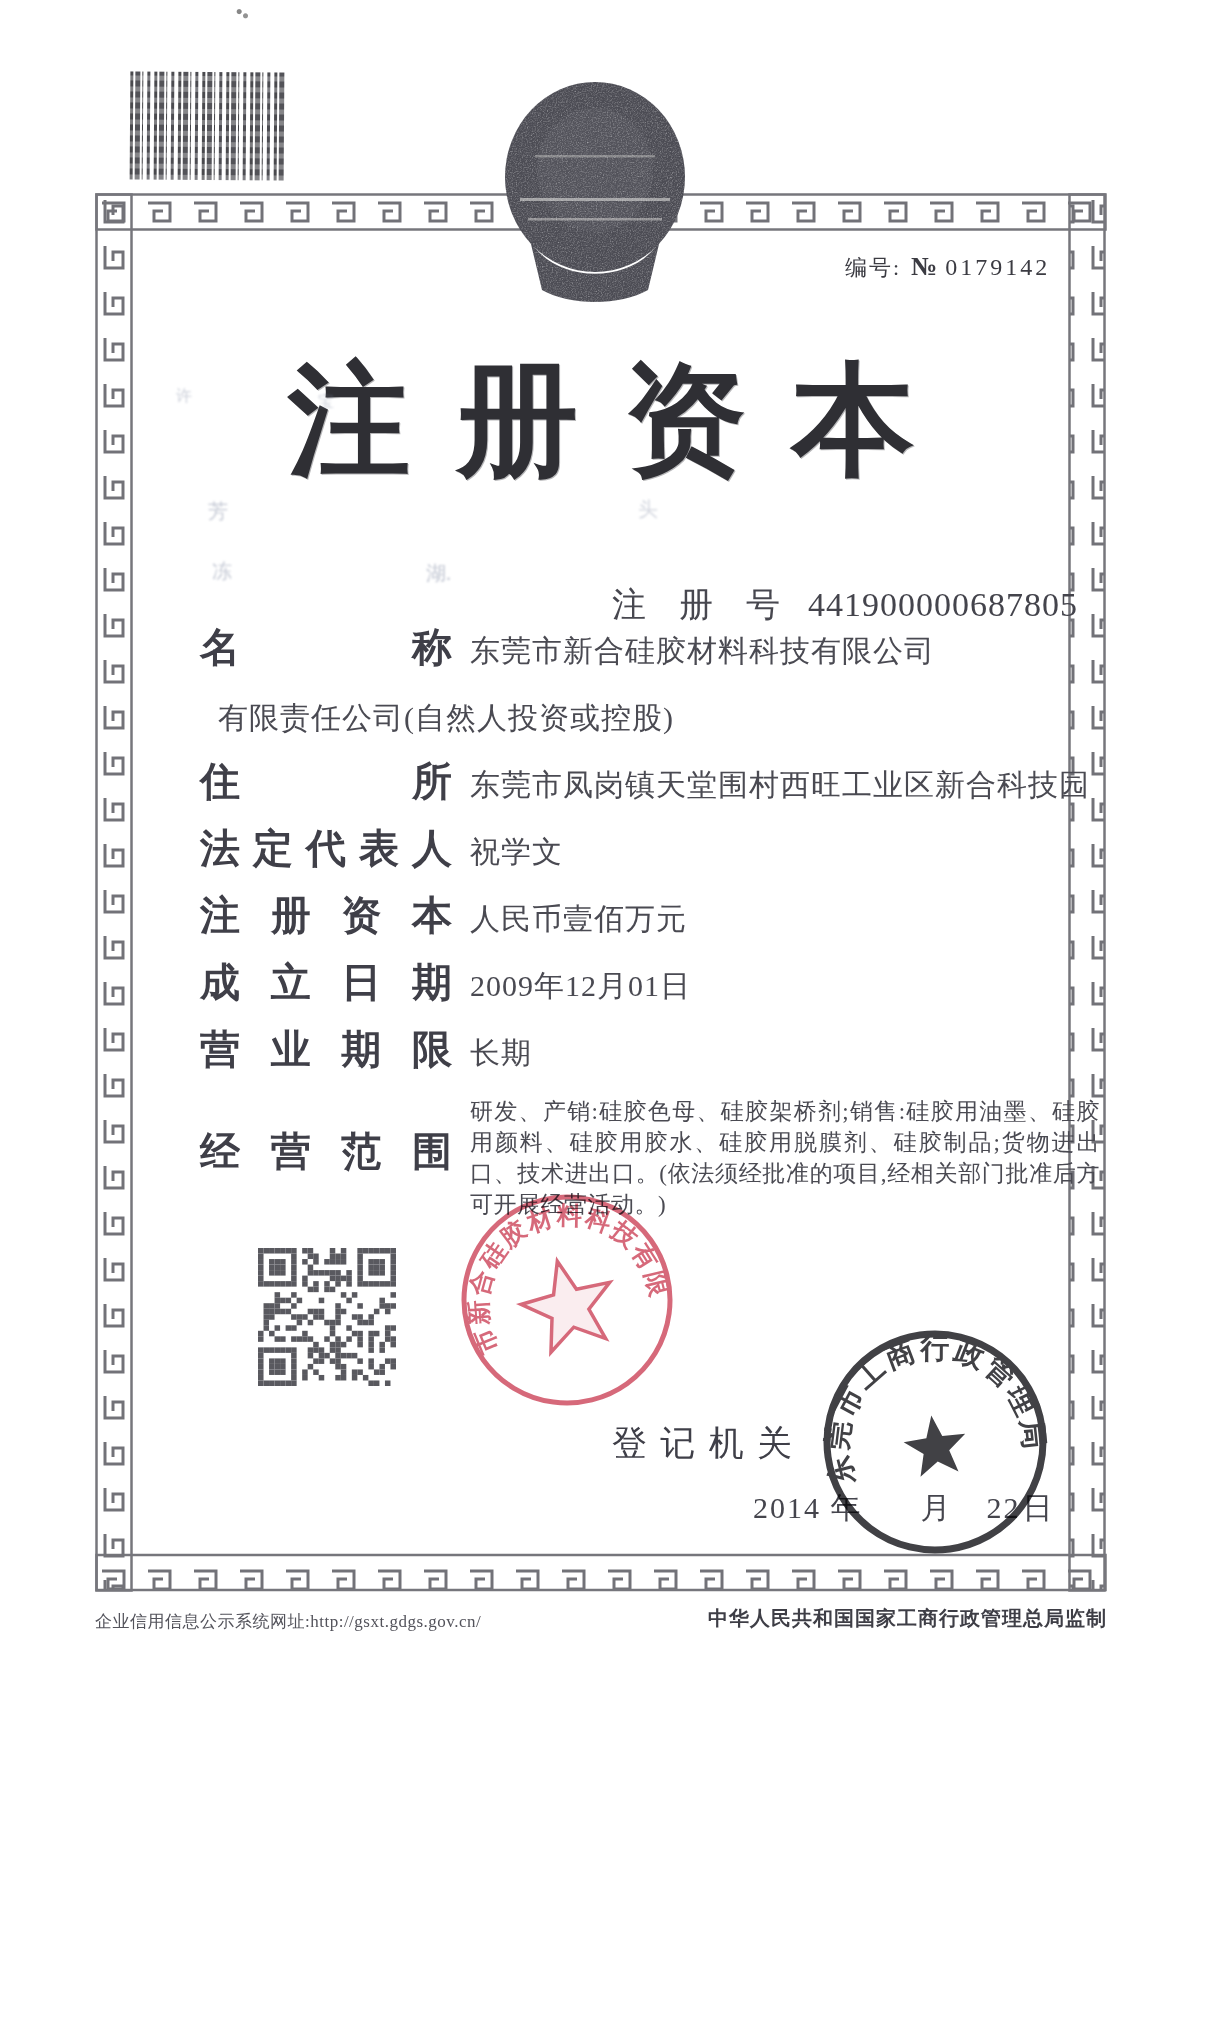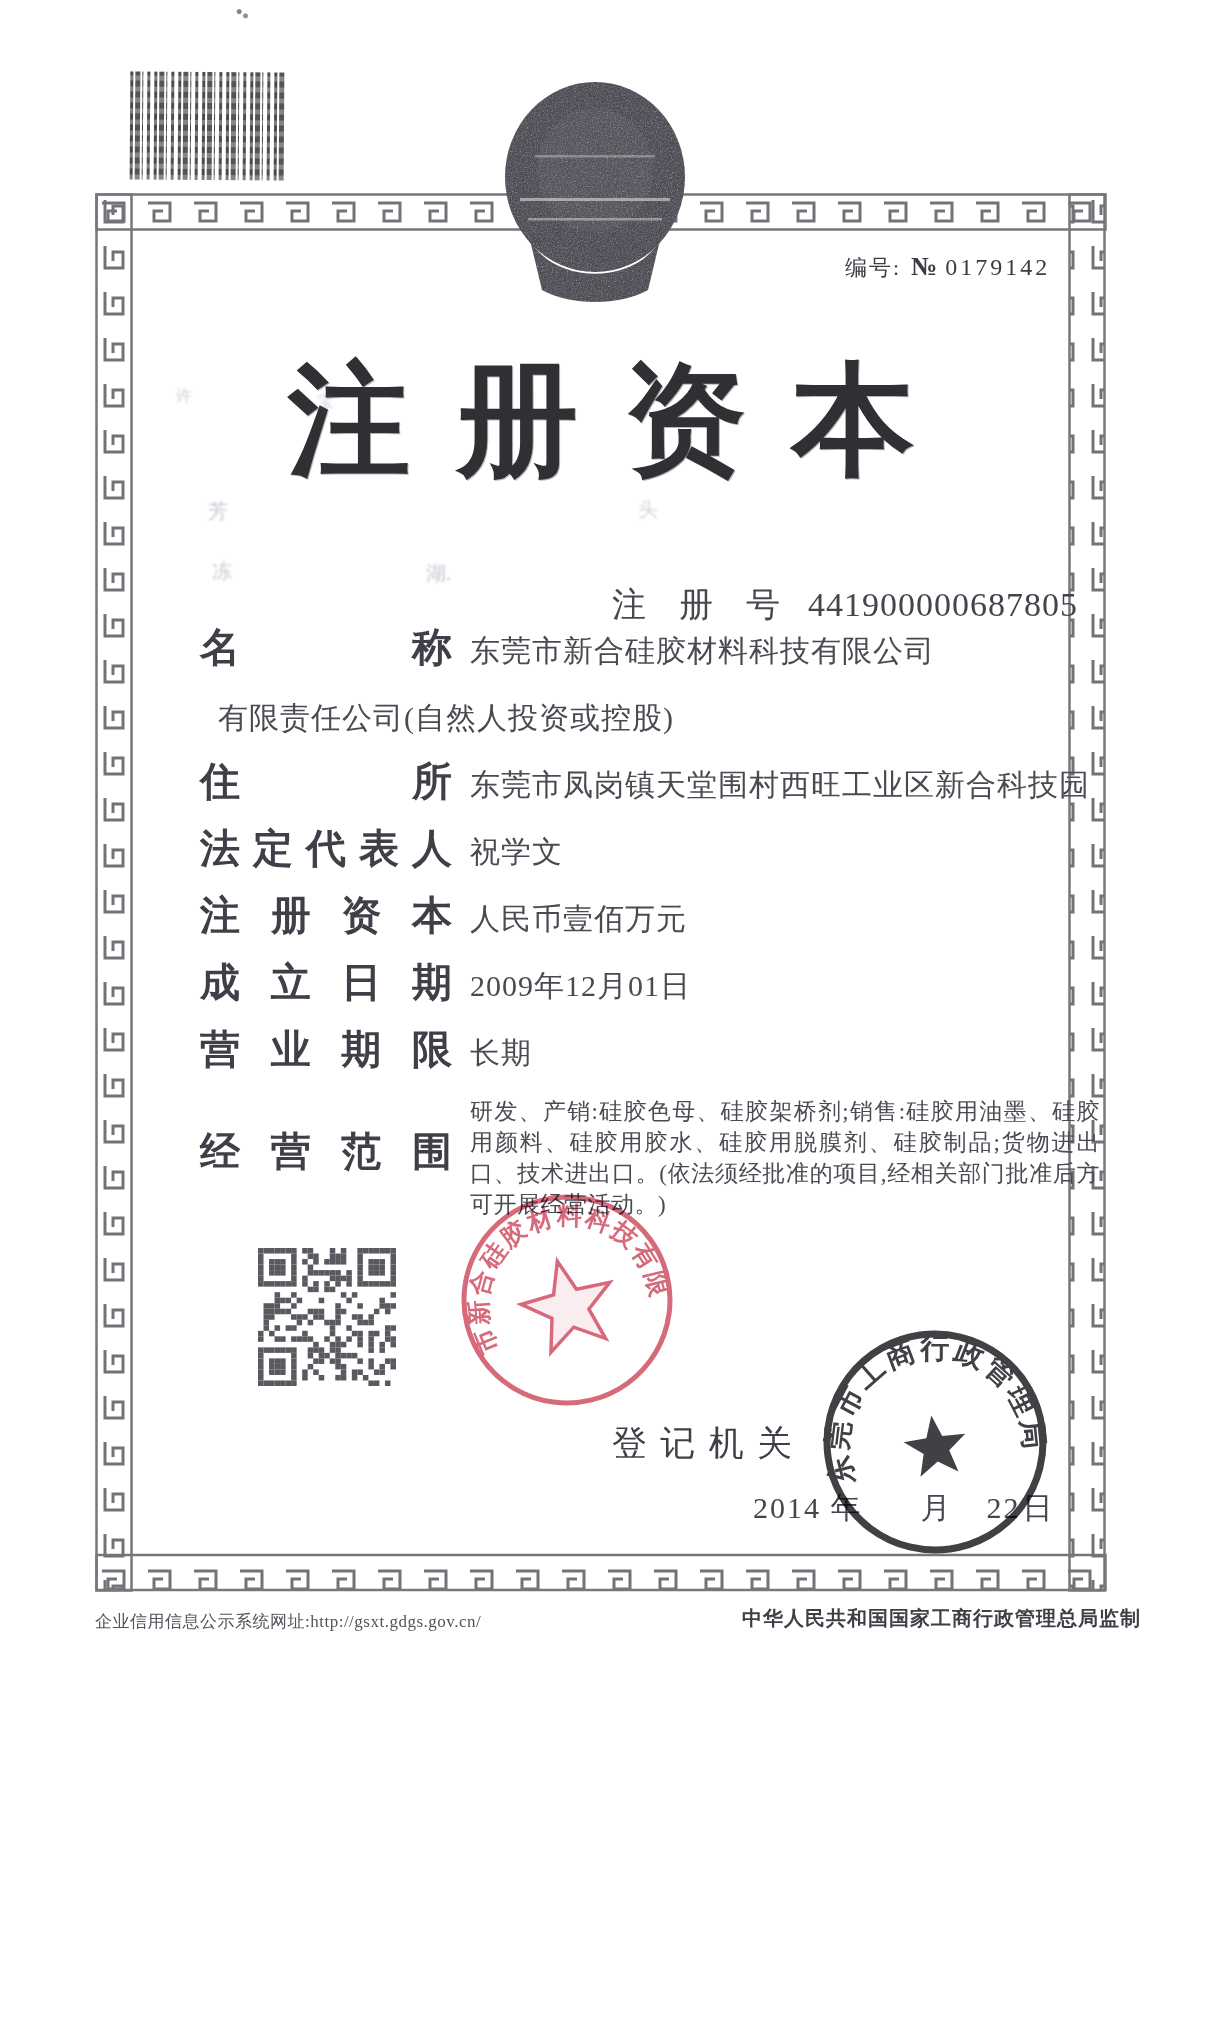--- a/index.html
+++ b/index.html
@@ -62,21 +62,21 @@
   .stamp-red{position:absolute; left:452px; top:1182px; z-index:8; mix-blend-mode:multiply; opacity:.85; transform:rotate(-14deg);}
   .stamp-black{position:absolute; left:815px; top:1322px; z-index:8; mix-blend-mode:multiply; opacity:.88; transform:rotate(-8deg);}
   
   .registrar{position:absolute; left:612px; top:1420px; z-index:2;}
   .registrar .lbl{display:inline-block; width:180px; font-size:35px; color:#3f3f48;
     text-align:justify; text-align-last:justify;}
   .issue-date{position:absolute; left:753px; top:1488px; font-size:30px; color:#45454d; z-index:2; letter-spacing:2px;text-align:center;}
   .issue-date .m{margin-left:58px;} .issue-date .dnum{margin-left:34px;} .issue-date .d{margin-left:2px;}
   
   .footer-left{position:absolute; left:95px; top:1610px; font-size:17px; color:#53535b; letter-spacing:.5px;}
-  .footer-right{position:absolute; left:694px; top:1605px; width:447px; text-align:right;
+  .footer-right{position:absolute; left:660px; top:1605px; width:447px; text-align:right;
     font-size:20px; font-weight:600; color:#3e3e46; letter-spacing:1px;}
   
   .artifact{position:absolute; color:#7d87a0; filter:blur(1.2px); font-size:20px; z-index:2;}
   .mark-top{position:absolute; left:232px; top:6px; width:18px; height:14px;
     background:radial-gradient(circle at 40% 40%, #555 0 2px, transparent 3px),
                radial-gradient(circle at 75% 70%, #666 0 2px, transparent 3px);
     opacity:.7;}
 </style>
 </head>
 <body>

